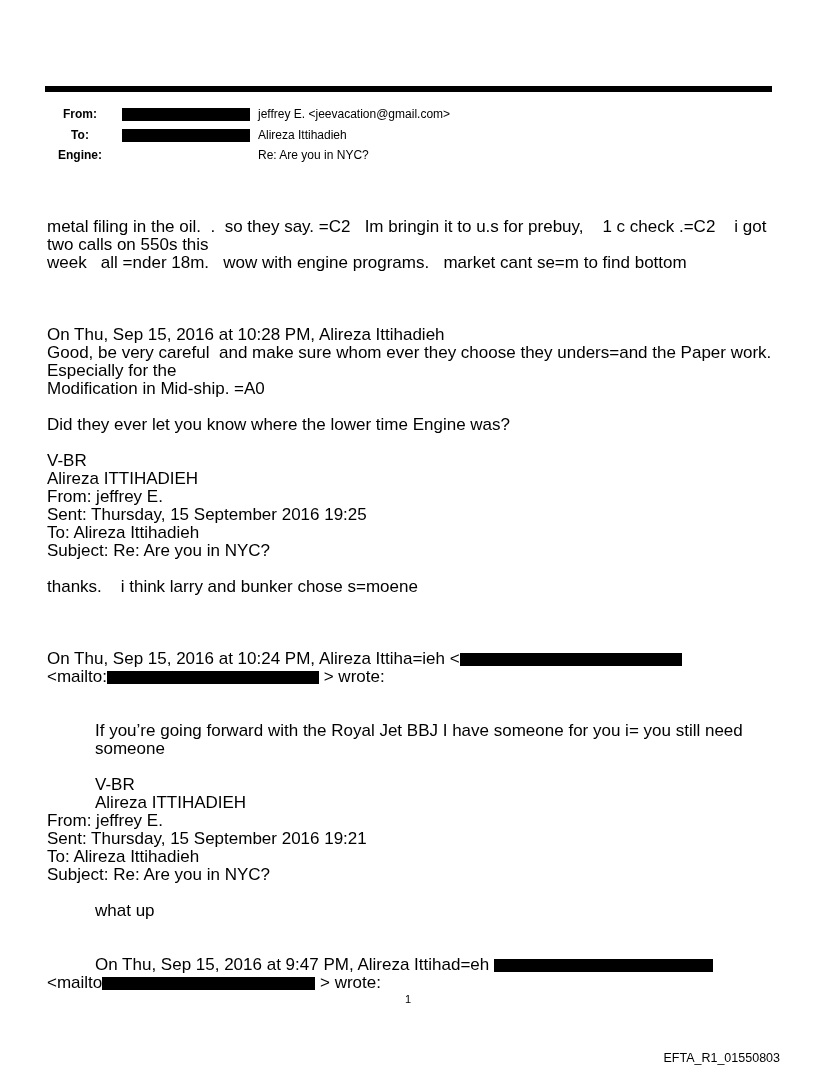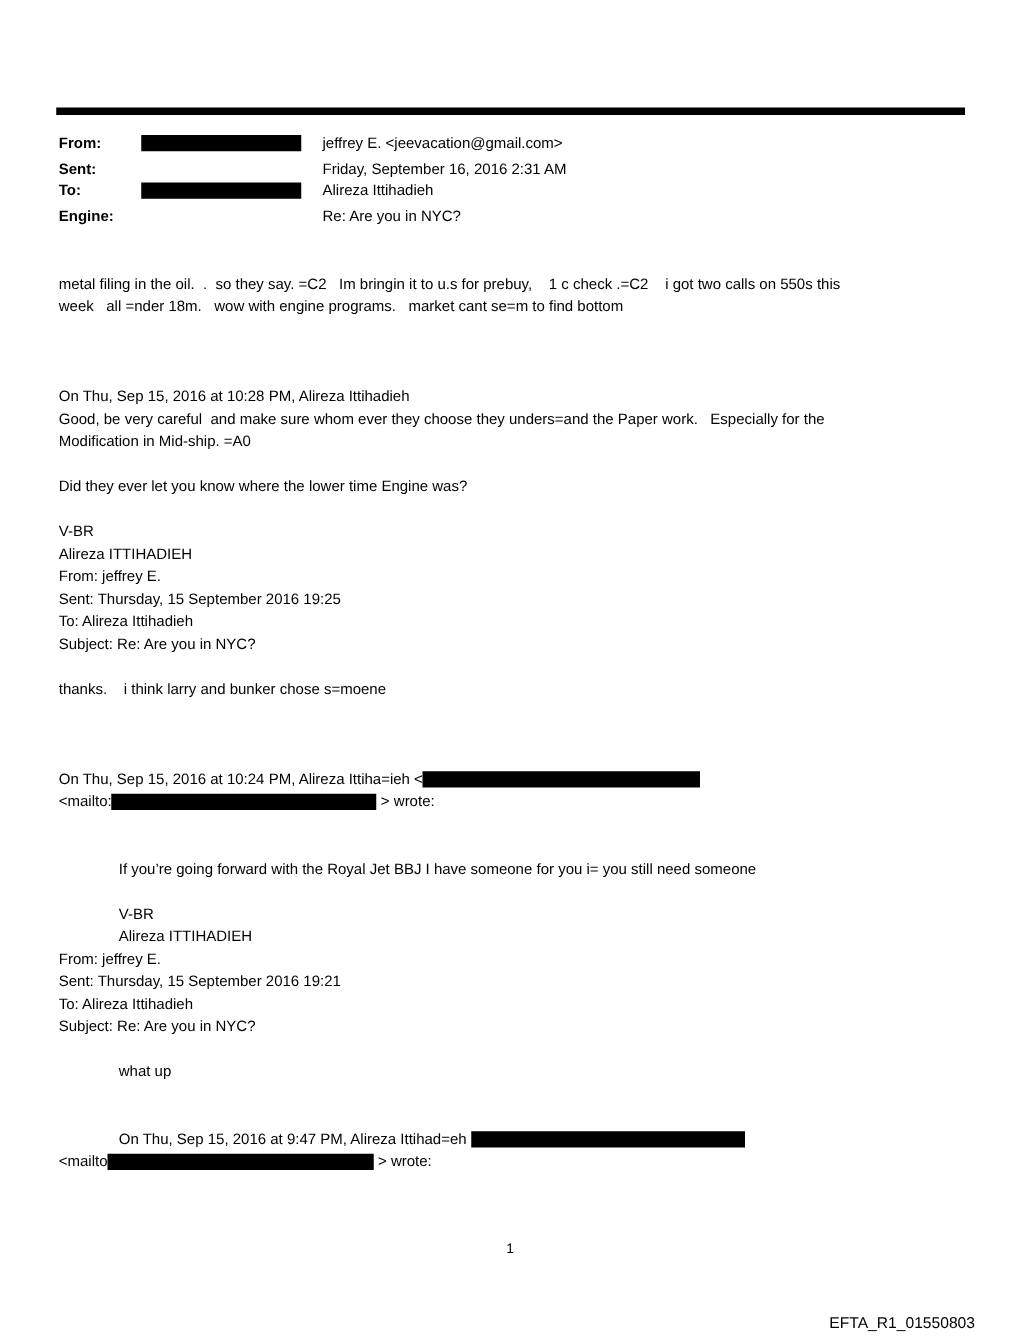--- a/index.html
+++ b/index.html
@@ -15,28 +15,28 @@
 
   .top-rule {
     position: absolute; left: 45px; top: 86px;
     width: 727px; height: 6px; background: #000;
   }
 
   .email-header {
     position: absolute; left: 47px; top: 106px; right: 44px;
     font-size: 12px; line-height: 17.5px;
   }
-  .hrow { display: flex; }
+  .hrow { display: flex; text-align: center; }
   .hlabel { font-weight: bold; width: 66px; flex: 0 0 66px; }
   .hmid { width: 145px; flex: 0 0 145px; }
   .hbar { display: inline-block; width: 128px; height: 13px; background: #000; margin-top: 2px; }
 
   .email-body {
     position: absolute; left: 47px; top: 218px; right: 40px;
-    font-size: 12px; line-height: 18px;
+    font-size: 17px; line-height: 18px;
     white-space: pre-wrap;
   }
   .line { min-height: 18px; }
   .redact { display: inline-block; height: 13px; background: #000; vertical-align: middle; }
 
   .page-number {
     position: absolute; top: 993px; left: 0; width: 100%;
     text-align: center; font-size: 11px;
   }
   .bates-number {
@@ -51,25 +51,20 @@
 
   <div class="top-rule"></div>
 
   <div class="email-header">
     <div class="hrow">
       <span class="hlabel">From:</span>
       <span class="hmid"><span class="hbar"></span></span>
       <span class="hvalue">jeffrey E. &lt;jeevacation@gmail.com&gt;</span>
     </div>
     <div class="hrow">
-      <span class="hlabel">Sent:</span>
-      <span class="hmid"></span>
-      <span class="hvalue">Friday, September 16, 2016 2:31 AM</span>
-    </div>
-    <div class="hrow">
       <span class="hlabel">To:</span>
       <span class="hmid"><span class="hbar"></span></span>
       <span class="hvalue">Alireza Ittihadieh</span>
     </div>
     <div class="hrow">
       <span class="hlabel">Engine:</span>
       <span class="hmid"></span>
       <span class="hvalue">Re: Are you in NYC?</span>
     </div>
   </div>

